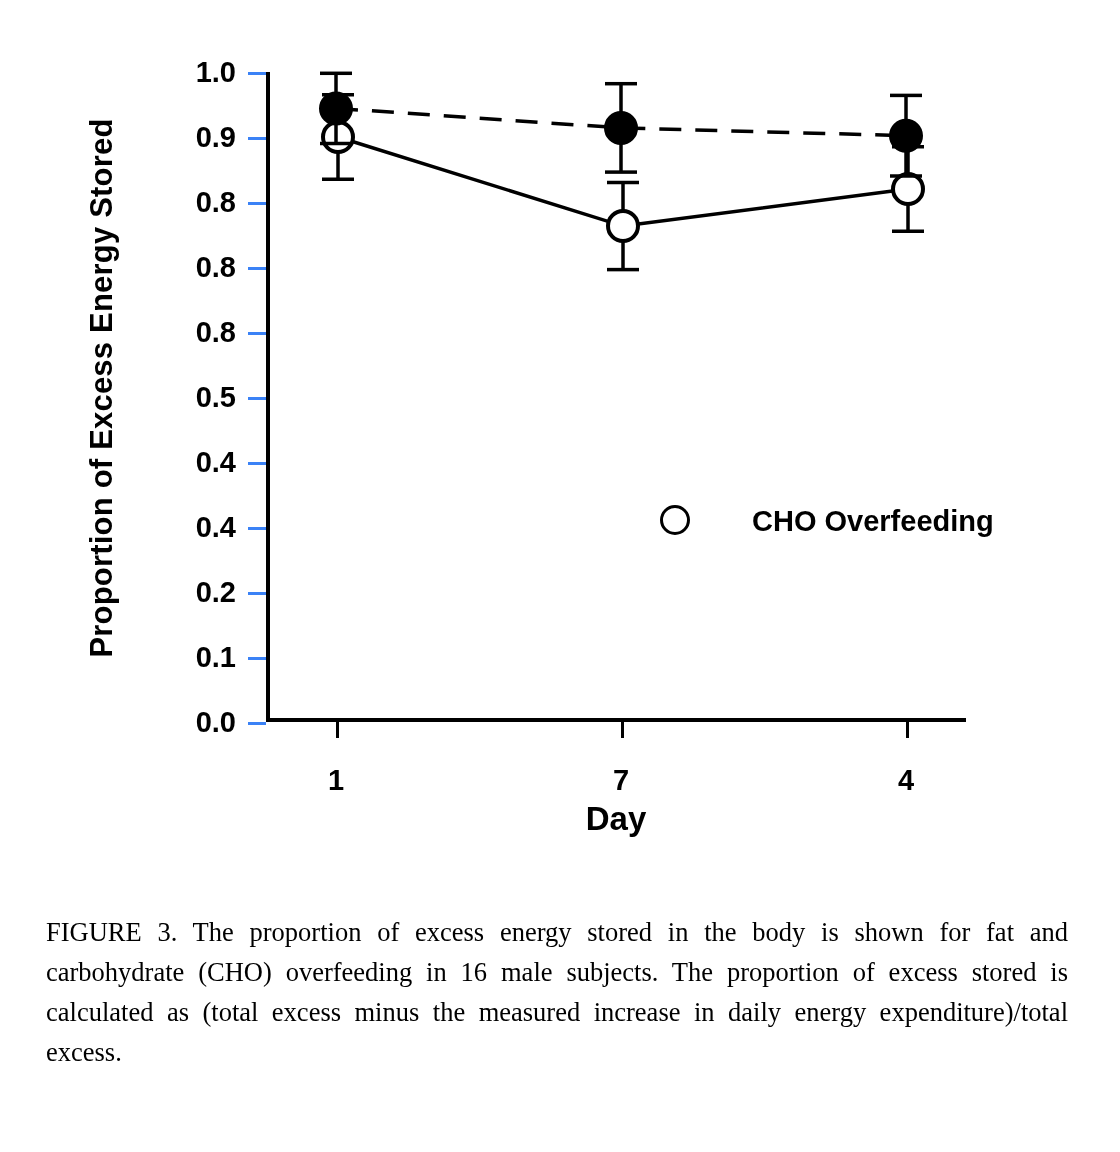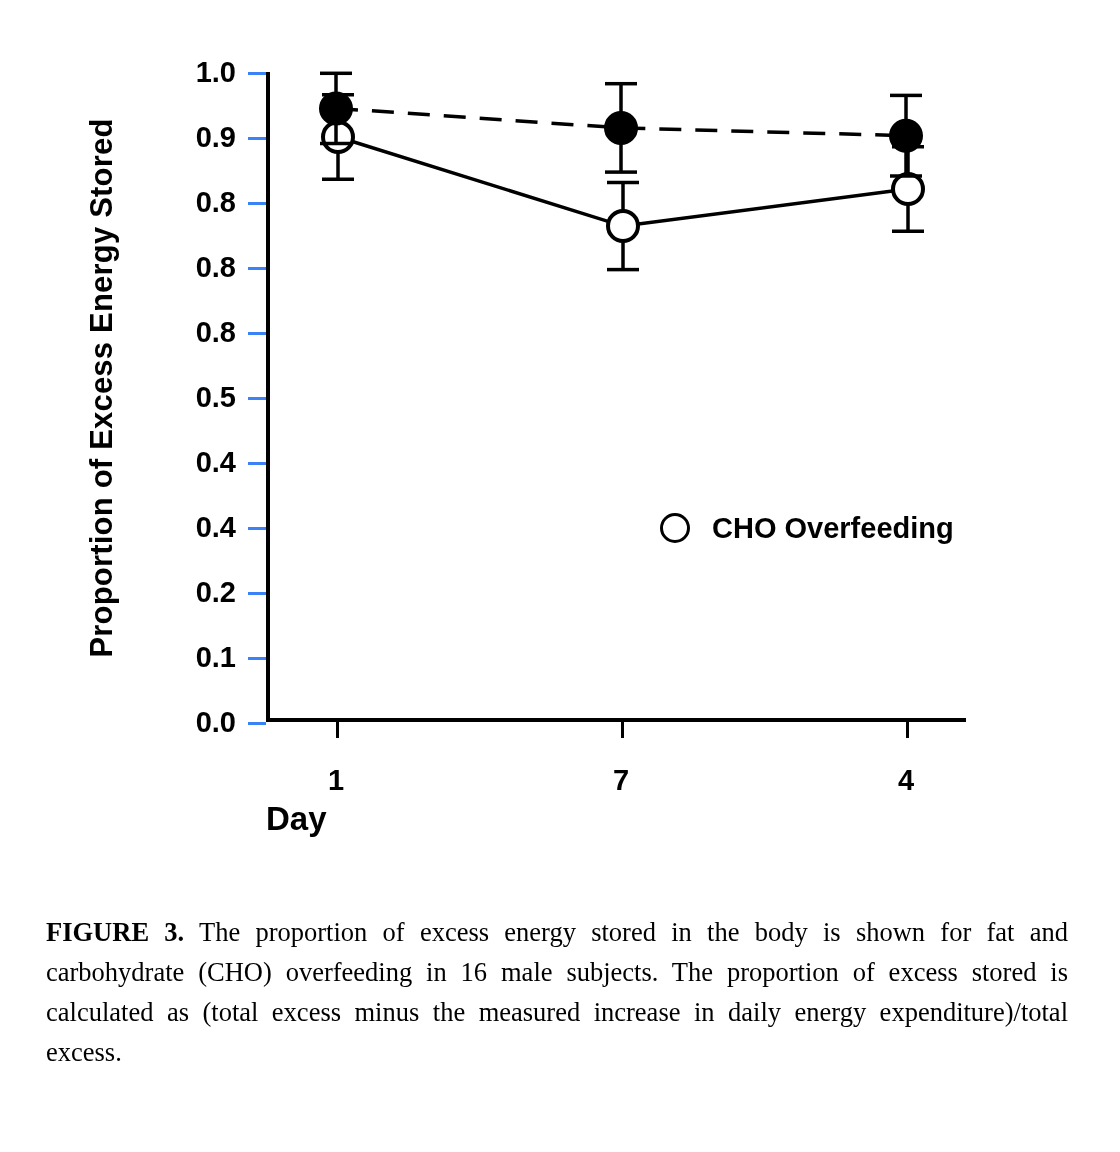--- a/index.html
+++ b/index.html
@@ -97,20 +97,21 @@
     font-family: "Liberation Sans", sans-serif;
     font-weight: bold;
     font-size: 29px;
     white-space: nowrap;
   }
   .x-axis-title {
     position: absolute;
     left: 266px;
     top: 800px;
     width: 700px;
+    text-align: center;
     font-family: "Liberation Sans", sans-serif;
     font-weight: bold;
     font-size: 33px;
   }
   .svg-layer {
     position: absolute;
     left: 0;
     top: 0;
     width: 700px;
     height: 650px;
@@ -118,22 +119,23 @@
   }
   
   .legend {
     position: absolute;
     left: 660px;
     top: 505px;
     width: 360px;
   }
   .legend-row {
     display: flex;
-    align-items: center;
+    align-items: flex-start;
     height: 46px;
+    gap: 40px;
   }
   .legend-marker {
     width: 30px;
     height: 30px;
     margin-right: 22px;
     flex: 0 0 auto;
     box-sizing: border-box;
     border-radius: 50%;
     border: 3px solid #000;
   }
@@ -150,21 +152,21 @@
     position: absolute;
     left: 46px;
     top: 912px;
     width: 1022px;
     font-family: "Liberation Serif", serif;
     font-size: 26.5px;
     line-height: 40px;
     text-align: justify;
   }
   .caption .lead {
-    font-weight: bold;
+    font-weight: normal;
   }
   .caption p { margin: 0; }
 </style>
 </head>
 <body>
 
 <div class="figure-wrap">
 
   <div class="chart-block">
 

